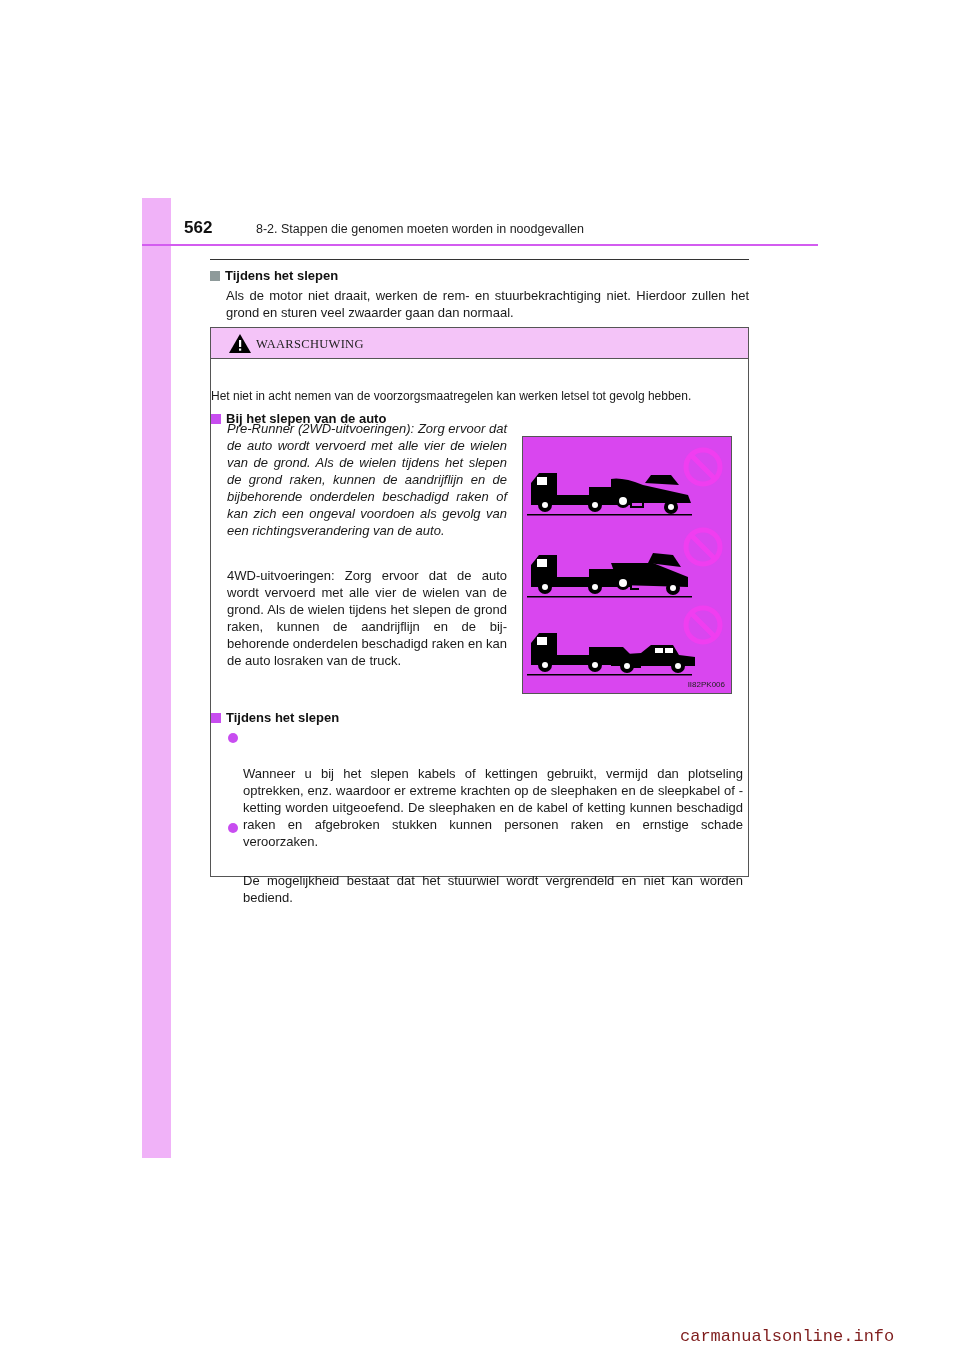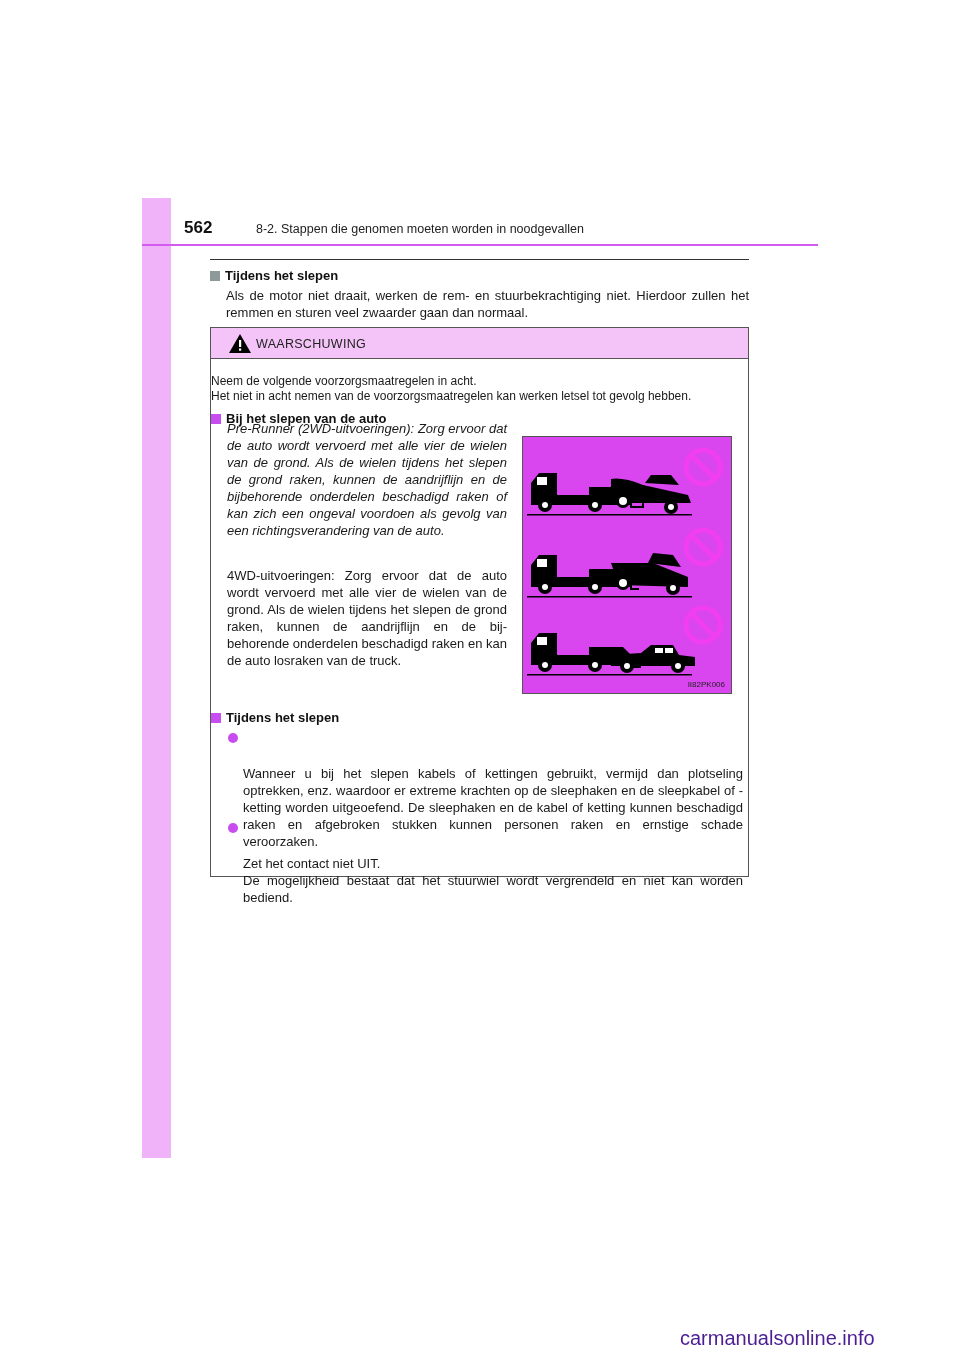--- a/index.html
+++ b/index.html
@@ -14,80 +14,78 @@
   .top-rule { position:absolute; left:210px; top:259px; width:539px; height:1px; background:#333; }
 
   .sec-head { position:absolute; font-size:13px; font-weight:bold; color:#111; display:flex; align-items:center; }
   .sq { display:inline-block; width:10px; height:10px; margin-right:5px; }
   .sq.grey { background:#8e9a9a; }
   .sq.pink { background:#c84df0; }
 
   .para { position:absolute; font-size:13px; line-height:17px; text-align:justify; color:#1a1a1a; }
 
   .warn-box { position:absolute; left:210px; top:327px; width:539px; height:550px; border:1px solid #555; box-sizing:border-box; }
-  .warn-head { position:absolute; left:0; top:0; width:100%; height:31px; background:#f4c4f8; border-bottom:1px solid #555; box-sizing:border-box; }
+  .warn-head { position:absolute; left:0; top:0; width:100%; height:31px; background:#f4c4f8; border-bottom:1px solid #555; box-sizing:border-box;font-family:Liberation Serif, serif; }
   .warn-title { position:absolute; left:45px; top:9px; font-size:12.5px; letter-spacing:0.3px; color:#222; }
   .warn-icon { position:absolute; left:18px; top:6px; width:22px; height:19px; }
 
   .small-para { position:absolute; font-size:12px; line-height:15px; color:#1a1a1a; }
 
   .figure { position:absolute; left:522px; top:436px; width:210px; height:258px; border:1px solid #555; box-sizing:border-box; background:#d946ef; }
   .fig-label { position:absolute; right:6px; bottom:4px; font-size:8px; color:#222; }
 
   .bullet { position:absolute; font-size:13px; line-height:17px; text-align:justify; color:#1a1a1a;margin-top:36px; }
   .dot { position:absolute; width:10px; height:10px; border-radius:50%; background:#c84df0; }
 
-  .watermark { position:absolute; left:680px; top:1327px; font-size:20px; color:#4c1d95; font-family:Liberation Sans, sans-serif; }
+  .watermark { position:absolute; left:680px; top:1327px; font-size:17px; color:#7f1d1d; font-family:Liberation Mono, monospace; }
 </style>
 </head>
 <body>
 
 <div class="sidebar"></div>
 <div class="page-num">562</div>
 <div class="chapter">8-2. Stappen die genomen moeten worden in noodgevallen</div>
 <div class="header-line"></div>
 <div class="top-rule"></div>
 
 <div class="sec-head" style="left:210px; top:268px;">
   <span class="sq grey"></span>
   <span>Tijdens het slepen</span>
 </div>
-<div class="para" style="left:226px; top:287px; width:523px;">Als de motor niet draait, werken de rem- en stuurbekrachtiging niet. Hierdoor zullen het remmen en sturen veel zwaarder gaan dan normaal.</div>
+<div class="para" style="left:226px; top:287px; width:523px;">Als de motor niet draait, werken de rem- en stuurbekrachtiging niet. Hierdoor zullen het grond en sturen veel zwaarder gaan dan normaal.</div>
 
 <div class="warn-box">
   <div class="warn-head">
     <svg class="warn-icon" viewBox="0 0 22 19">
       <polygon points="11,0 22,19 0,19" fill="#000"></polygon>
       <rect x="10" y="6" width="2.2" height="7" fill="#fff"></rect>
       <rect x="10" y="14.5" width="2.2" height="2.2" fill="#fff"></rect>
     </svg>
     <span class="warn-title">WAARSCHUWING</span>
   </div>
 
-  <div class="small-para" style="left:0px; top:46px; width:535px;">Neem de volgende voorzorgsmaatregelen in acht.</div>
   <div class="small-para" style="left:0px; top:61px; width:535px;">Het niet in acht nemen van de voorzorgsmaatregelen kan werken letsel tot gevolg hebben.</div>
 
   <div class="sec-head" style="left:0px; top:83px;">
     <span class="sq pink"></span>
     <span>Bij het slepen van de auto</span>
   </div>
 
   <div class="para" style="left:16px; top:92px; width:280px;font-style:italic;">Pre-Runner (2WD-uitvoeringen): Zorg ervoor dat de auto wordt vervoerd met alle vier de wielen van de grond. Als de wielen tijdens het slepen de grond raken, kunnen de aandrijflijn en de bijbehorende onderdelen beschadigd raken of kan zich een ongeval voordoen als gevolg van een richtingsverandering van de auto.</div>
   <div class="para" style="left:16px; top:239px; width:280px;">4WD-uitvoeringen: Zorg ervoor dat de auto wordt vervoerd met alle vier de wielen van de grond. Als de wielen tijdens het slepen de grond raken, kunnen de aandrijflijn en de bij-behorende onderdelen beschadigd raken en kan de auto losraken van de truck.</div>
 
   <div class="sec-head" style="left:0px; top:382px;">
     <span class="sq pink"></span>
     <span>Tijdens het slepen</span>
   </div>
 
   <span class="dot" style="left:17px; top:405px;"></span>
   <div class="bullet" style="left:32px; top:401px; width:500px;">Wanneer u bij het slepen kabels of kettingen gebruikt, vermijd dan plotseling optrekken, enz. waardoor er extreme krachten op de sleephaken en de sleepkabel of -ketting worden uitgeoefend. De sleephaken en de kabel of ketting kunnen beschadigd raken en afgebroken stukken kunnen personen raken en ernstige schade veroorzaken.</div>
 
   <span class="dot" style="left:17px; top:495px;"></span>
-  <div class="bullet" style="left:32px; top:491px; width:500px;">Zet het contact niet UIT.</div>
   <div class="bullet" style="left:32px; top:508px; width:500px;">De mogelijkheid bestaat dat het stuurwiel wordt vergrendeld en niet kan worden bediend.</div>
 </div>
 
 <div class="figure">
   <svg width="208" height="256" viewBox="0 0 208 256">
     <defs>
       <g id="truck">
 
         <path d="M8,60 L8,40 L16,30 L34,30 L34,52 L66,52 L66,44 L100,44 L108,52 L108,62 L8,62 Z" fill="#000"></path>
         <rect x="14" y="34" width="10" height="8" fill="#fff"></rect>

